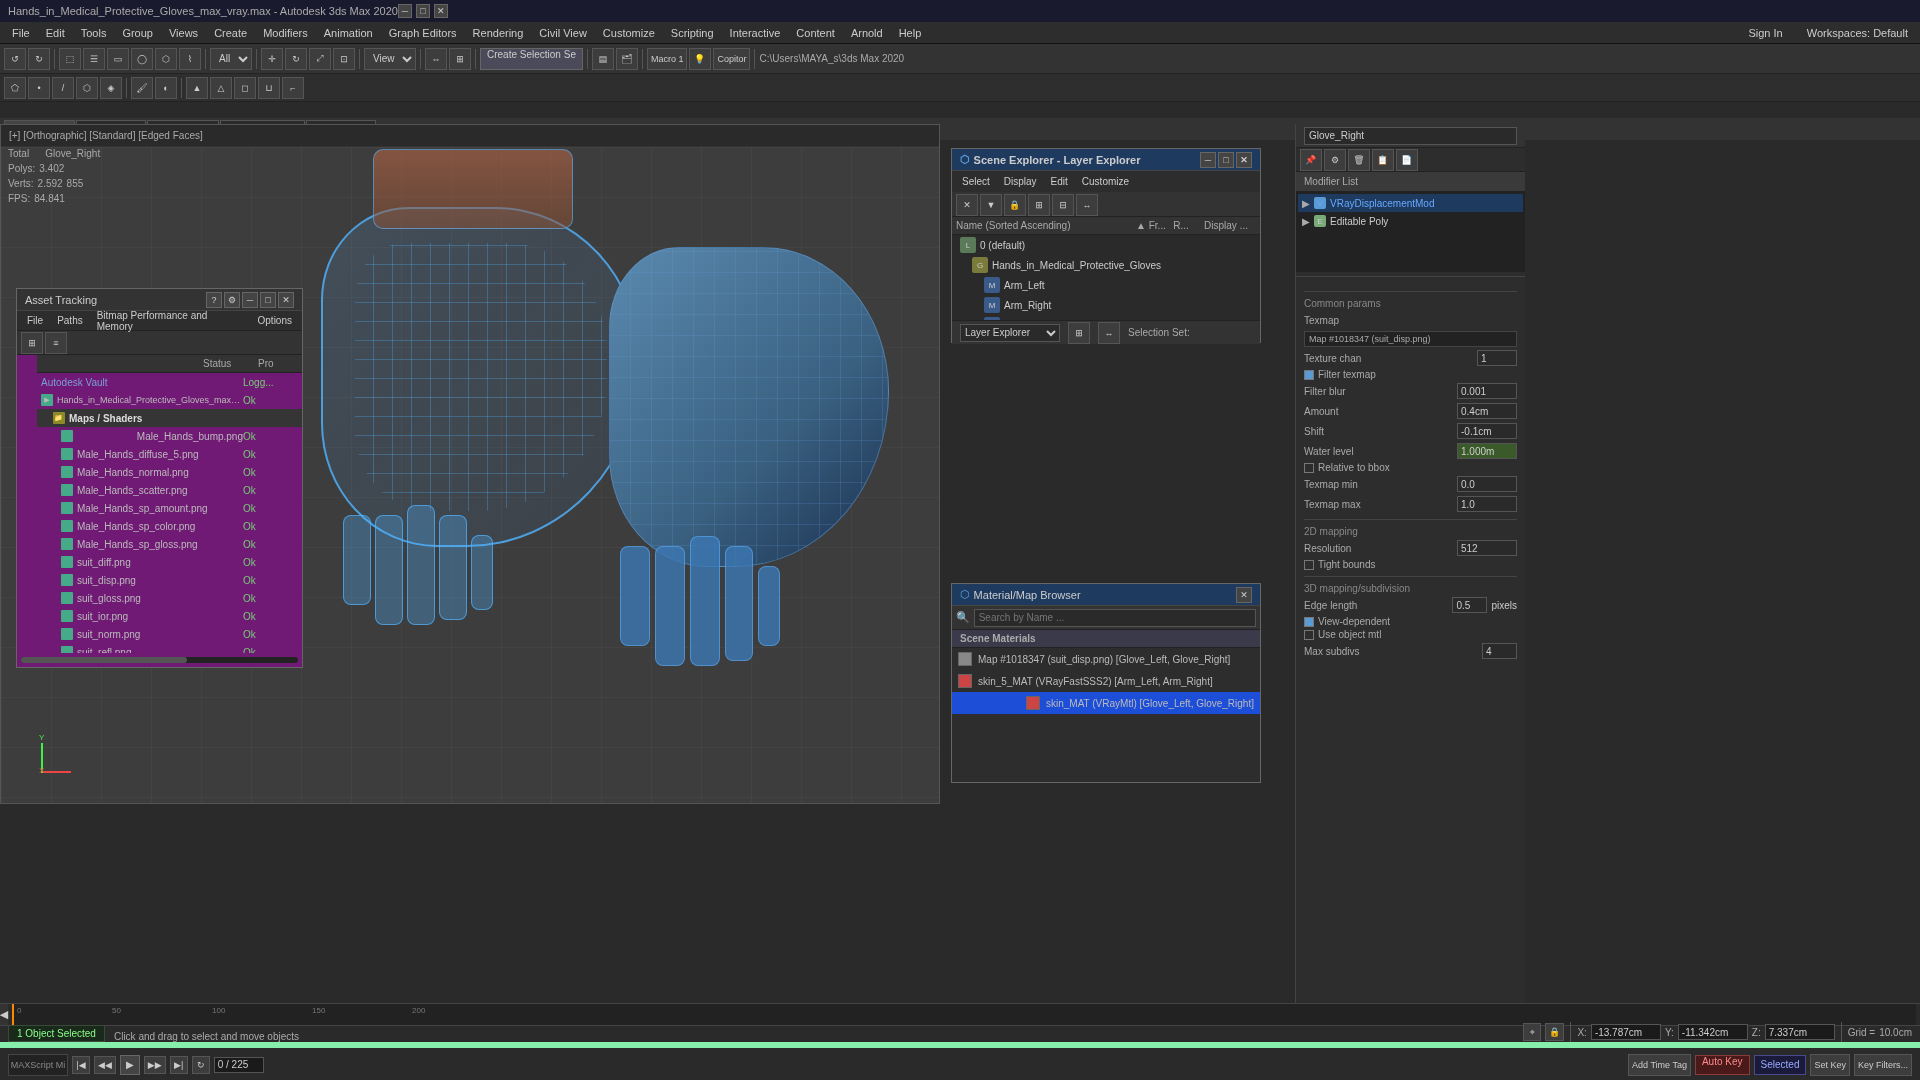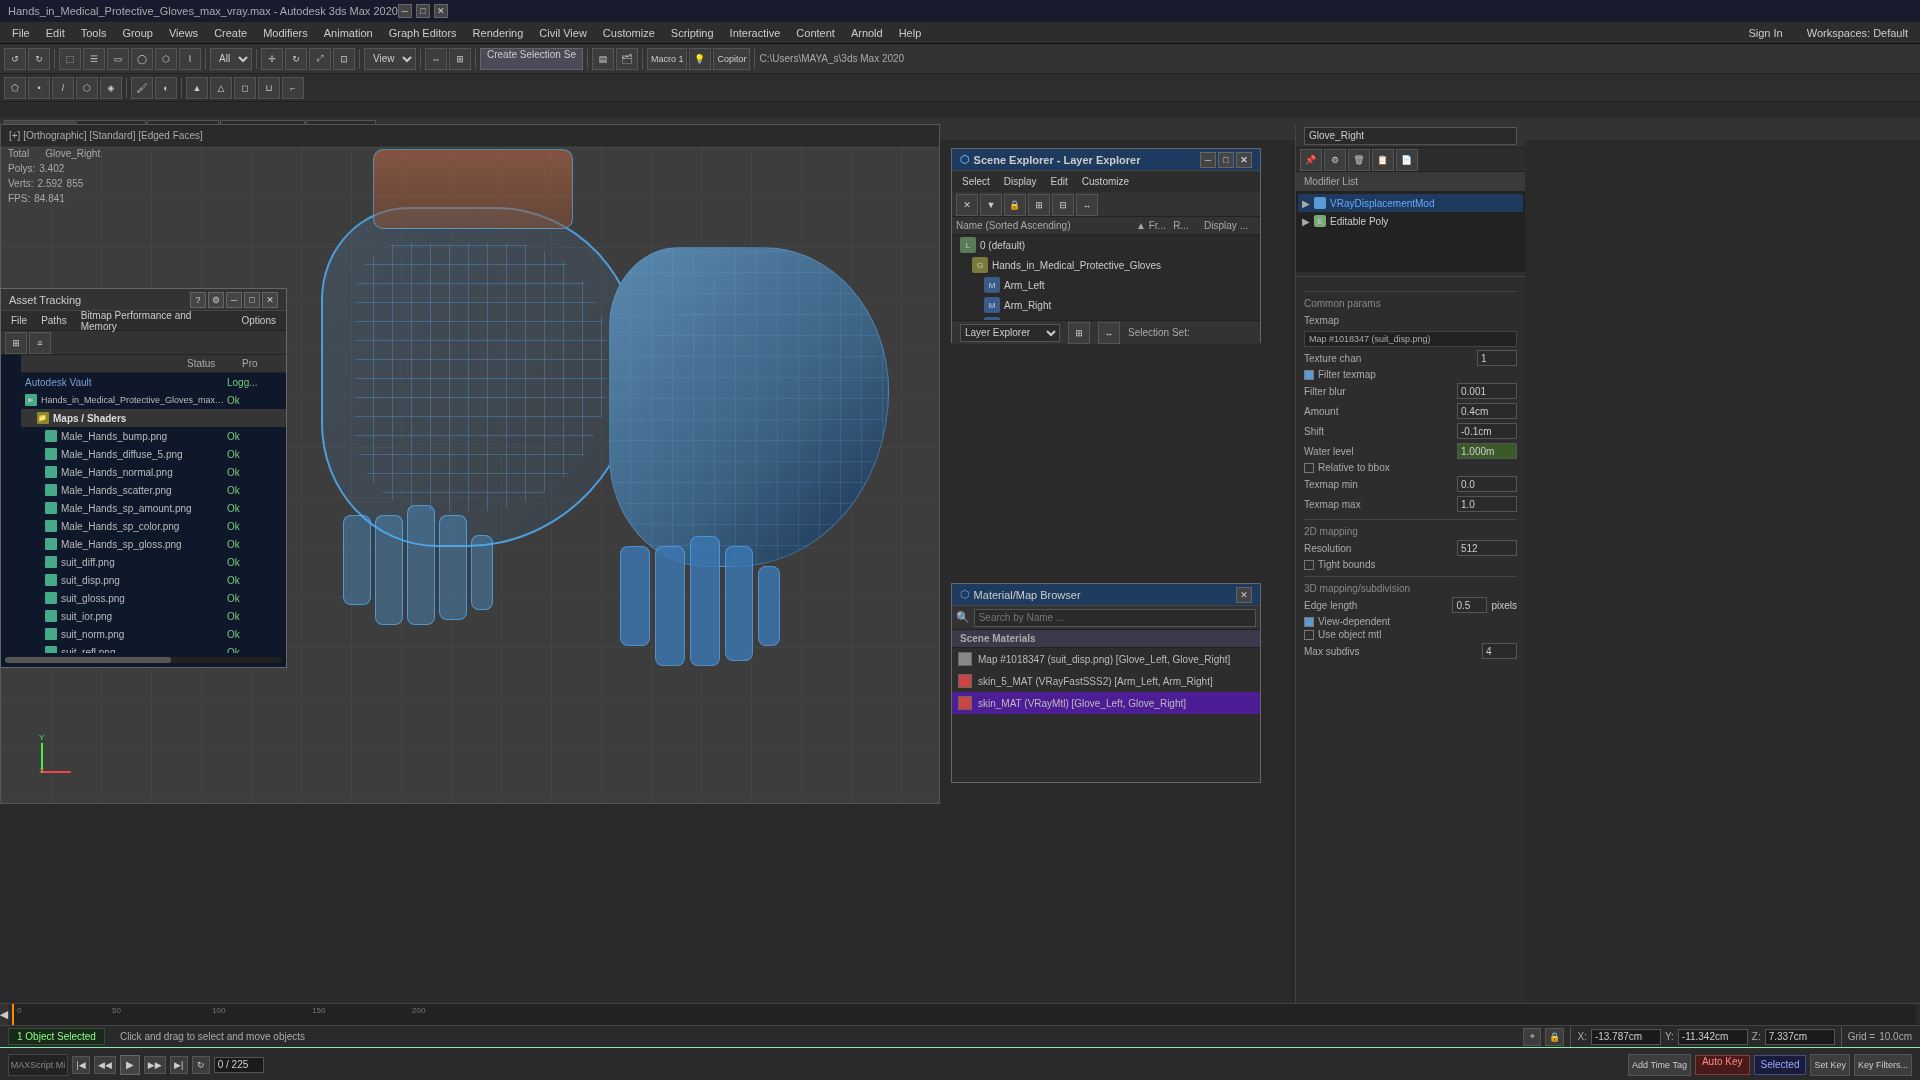--- a/index.html
+++ b/index.html
@@ -54,21 +54,21 @@
     .se-col-fr { width: 30px; text-align: center; }
     .se-col-r { width: 30px; text-align: center; }
     .se-col-disp { width: 60px; text-align: center; }
     .se-row { display: flex; align-items: center; padding: 1px 4px; height: 20px; font-size: 10px; }
     .se-indent { display: inline-block; }
     .se-row-icon { width: 16px; height: 16px; background: #555; border-radius: 2px; margin-right: 4px; display: inline-flex; align-items: center; justify-content: center; font-size: 8px; }
     #scene-explorer-footer { height: 24px; background: #333; display: flex; align-items: center; padding: 0 8px; gap: 8px; border-top: 1px solid #222; font-size: 10px; color: #aaa; }
     .footer-select { height: 18px; background: #2a2a2a; border: 1px solid #555; color: #ccc; font-size: 10px; width: 100px; }
 
     
-    #asset-tracking { position: absolute; top: 288px; left: 0; width: 287px; height: 380px; background: #0f172a; border: 1px solid #666; z-index: 20; }
+    #asset-tracking { position: absolute; top: 288px; left: 16px; width: 287px; height: 380px; background: #701a75; border: 1px solid #666; z-index: 20; }
     #at-title { background: #333; height: 22px; display: flex; align-items: center; padding: 0 8px; color: #ccc; font-size: 11px; border-bottom: 1px solid #444; }
     .at-controls { margin-left: auto; display: flex; gap: 2px; }
     #at-menu { height: 20px; background: #2d2d2d; display: flex; align-items: center; padding: 0 4px; gap: 2px; border-bottom: 1px solid #222; }
     .at-menu-item { padding: 1px 6px; font-size: 10px; color: #ccc; cursor: pointer; }
     #at-toolbar { height: 24px; background: #333; display: flex; align-items: center; padding: 0 4px; gap: 2px; border-bottom: 1px solid #222; }
     #at-content { height: calc(100% - 80px); overflow-y: auto; margin-left: 20px; }
     .at-col-headers { display: flex; background: #333; height: 18px; align-items: center; padding: 0 4px; border-bottom: 1px solid #222; font-size: 10px; color: #aaa; }
     .at-col-name { flex: 1; }
     .at-col-status { width: 55px; }
     .at-col-pro { width: 40px; }
@@ -80,21 +80,21 @@
     .at-status { width: 55px; color: #7c7; font-size: 10px; }
 
     
     #mat-browser { position: absolute; top: 583px; left: 951px; width: 310px; height: 200px; background: #2d2d2d; border: 1px solid #666; z-index: 20; }
     #mb-title { background: #1e3a5f; height: 22px; display: flex; align-items: center; padding: 0 8px; color: #ccc; font-size: 11px; border-bottom: 1px solid #444; }
     #mb-search { height: 24px; background: #333; display: flex; align-items: center; padding: 0 4px; border-bottom: 1px solid #222; }
     .mb-search-input { flex: 1; height: 18px; background: #2a2a2a; border: 1px solid #555; color: #ccc; font-size: 10px; padding: 0 4px; }
     #mb-section-title { height: 18px; background: #3a3a4a; display: flex; align-items: center; padding: 0 8px; font-size: 10px; color: #aaa; border-bottom: 1px solid #222; font-weight: bold; }
     #mb-content { overflow-y: auto; height: calc(100% - 64px); }
     .mb-row { display: flex; align-items: center; padding: 2px 6px; height: 22px; font-size: 10px; color: #bbb; cursor: pointer; }
-    .mb-row.selected { background: #4c1d95; }
+    .mb-row.selected { background: #1d4ed8; justify-content: flex-end; }
     .mb-color-swatch { width: 14px; height: 14px; margin-right: 6px; border: 1px solid #666; flex-shrink: 0; }
 
     
     #right-panel { position: absolute; top: 124px; left: 1295px; width: 230px; height: 956px; background: #2d2d2d; border-left: 1px solid #444; overflow-y: auto; }
     #rp-name { height: 24px; display: flex; align-items: center; padding: 0 8px; background: #333; border-bottom: 1px solid #222; }
     .rp-name-input { flex: 1; height: 18px; background: #2a2a2a; border: 1px solid #555; color: #ccc; font-size: 10px; padding: 0 4px; }
     #rp-toolbar { height: 24px; background: #2d2d2d; display: flex; align-items: center; padding: 0 4px; gap: 2px; border-bottom: 1px solid #222; }
     #rp-modifier-label { height: 20px; display: flex; align-items: center; padding: 0 8px; background: #3a3a3a; font-size: 10px; color: #aaa; border-bottom: 1px solid #222; }
     #rp-modifier-list { background: #222; min-height: 80px; padding: 2px; }
     .modifier-item { height: 18px; display: flex; align-items: center; padding: 0 4px; font-size: 10px; cursor: pointer; }
@@ -120,21 +120,21 @@
     .section-divider { height: 1px; background: #444; margin: 6px 0; }
 
     
     #timeline { position: absolute; bottom: 55px; left: 0; width: 1920px; height: 22px; background: #2a2a2a; border-top: 1px solid #444; display: flex; align-items: center; }
     #timeline-track { flex: 1; height: 100%; background: #222; position: relative; margin: 0 4px; overflow: hidden; }
     .timeline-mark { position: absolute; top: 0; bottom: 0; width: 1px; background: #555; }
     .timeline-label { position: absolute; top: 2px; font-size: 8px; color: #777; }
 
     
     #statusbar { position: absolute; bottom: 0; left: 0; width: 1920px; height: 55px; background: #2a2a2a; border-top: 1px solid #444; }
-    #sb-top { height: 22px; display: flex; align-items: center; padding: 0 8px; gap: 15px; border-bottom: 1px solid #86efac; }
+    #sb-top { height: 22px; display: flex; align-items: flex-end; padding: 0 8px; gap: 9px; border-bottom: 6px solid #86efac; }
     #sb-bottom { height: 33px; display: flex; align-items: center; padding: 0 8px; gap: 4px; }
     .sb-input { width: 70px; height: 16px; background: #1a1a1a; border: 1px solid #555; color: #ccc; font-size: 10px; padding: 0 3px; }
     .sb-btn { height: 18px; min-width: 18px; background: #3d3d3d; border: 1px solid #555; color: #ccc; font-size: 9px; display: flex; align-items: center; justify-content: center; cursor: pointer; padding: 0 3px; }
     .sb-separator { width: 1px; height: 20px; background: #555; margin: 0 2px; }
     .playback-btn { width: 20px; height: 20px; background: #444; border: 1px solid #666; display: flex; align-items: center; justify-content: center; cursor: pointer; font-size: 10px; }
     .sb-text { font-size: 10px; color: #aaa; }
     .sb-status { font-size: 10px; color: #8f8; padding: 2px 8px; background: #1a2a1a; border: 1px solid #3a4a3a; }
     .keyframe-btn { height: 20px; background: #4a1a1a; border: 1px solid #8a3a3a; color: #f88; font-size: 10px; padding: 0 6px; cursor: pointer; }
 
     
@@ -424,21 +424,21 @@
       <span class="at-status">Ok</span>
     </div>
 
     <div class="at-row group" style="padding-left:16px;">
       <span class="at-row-icon" style="background:#8a8a2a;">📁</span>
       <span style="flex:1;">Maps / Shaders</span>
     </div>
 
     <div class="at-row" style="padding-left:24px;">
       <span class="at-row-icon green"></span>
-      <span style="flex:1;">Male_Hands_bump.png</span>
+      <span style="flex:1;text-align:right;">Male_Hands_bump.png</span>
       <span class="at-status">Ok</span>
     </div>
     <div class="at-row" style="padding-left:24px;">
       <span class="at-row-icon green"></span>
       <span style="flex:1;">Male_Hands_diffuse_5.png</span>
       <span class="at-status">Ok</span>
     </div>
     <div class="at-row" style="padding-left:24px;">
       <span class="at-row-icon green"></span>
       <span style="flex:1;">Male_Hands_normal.png</span>

